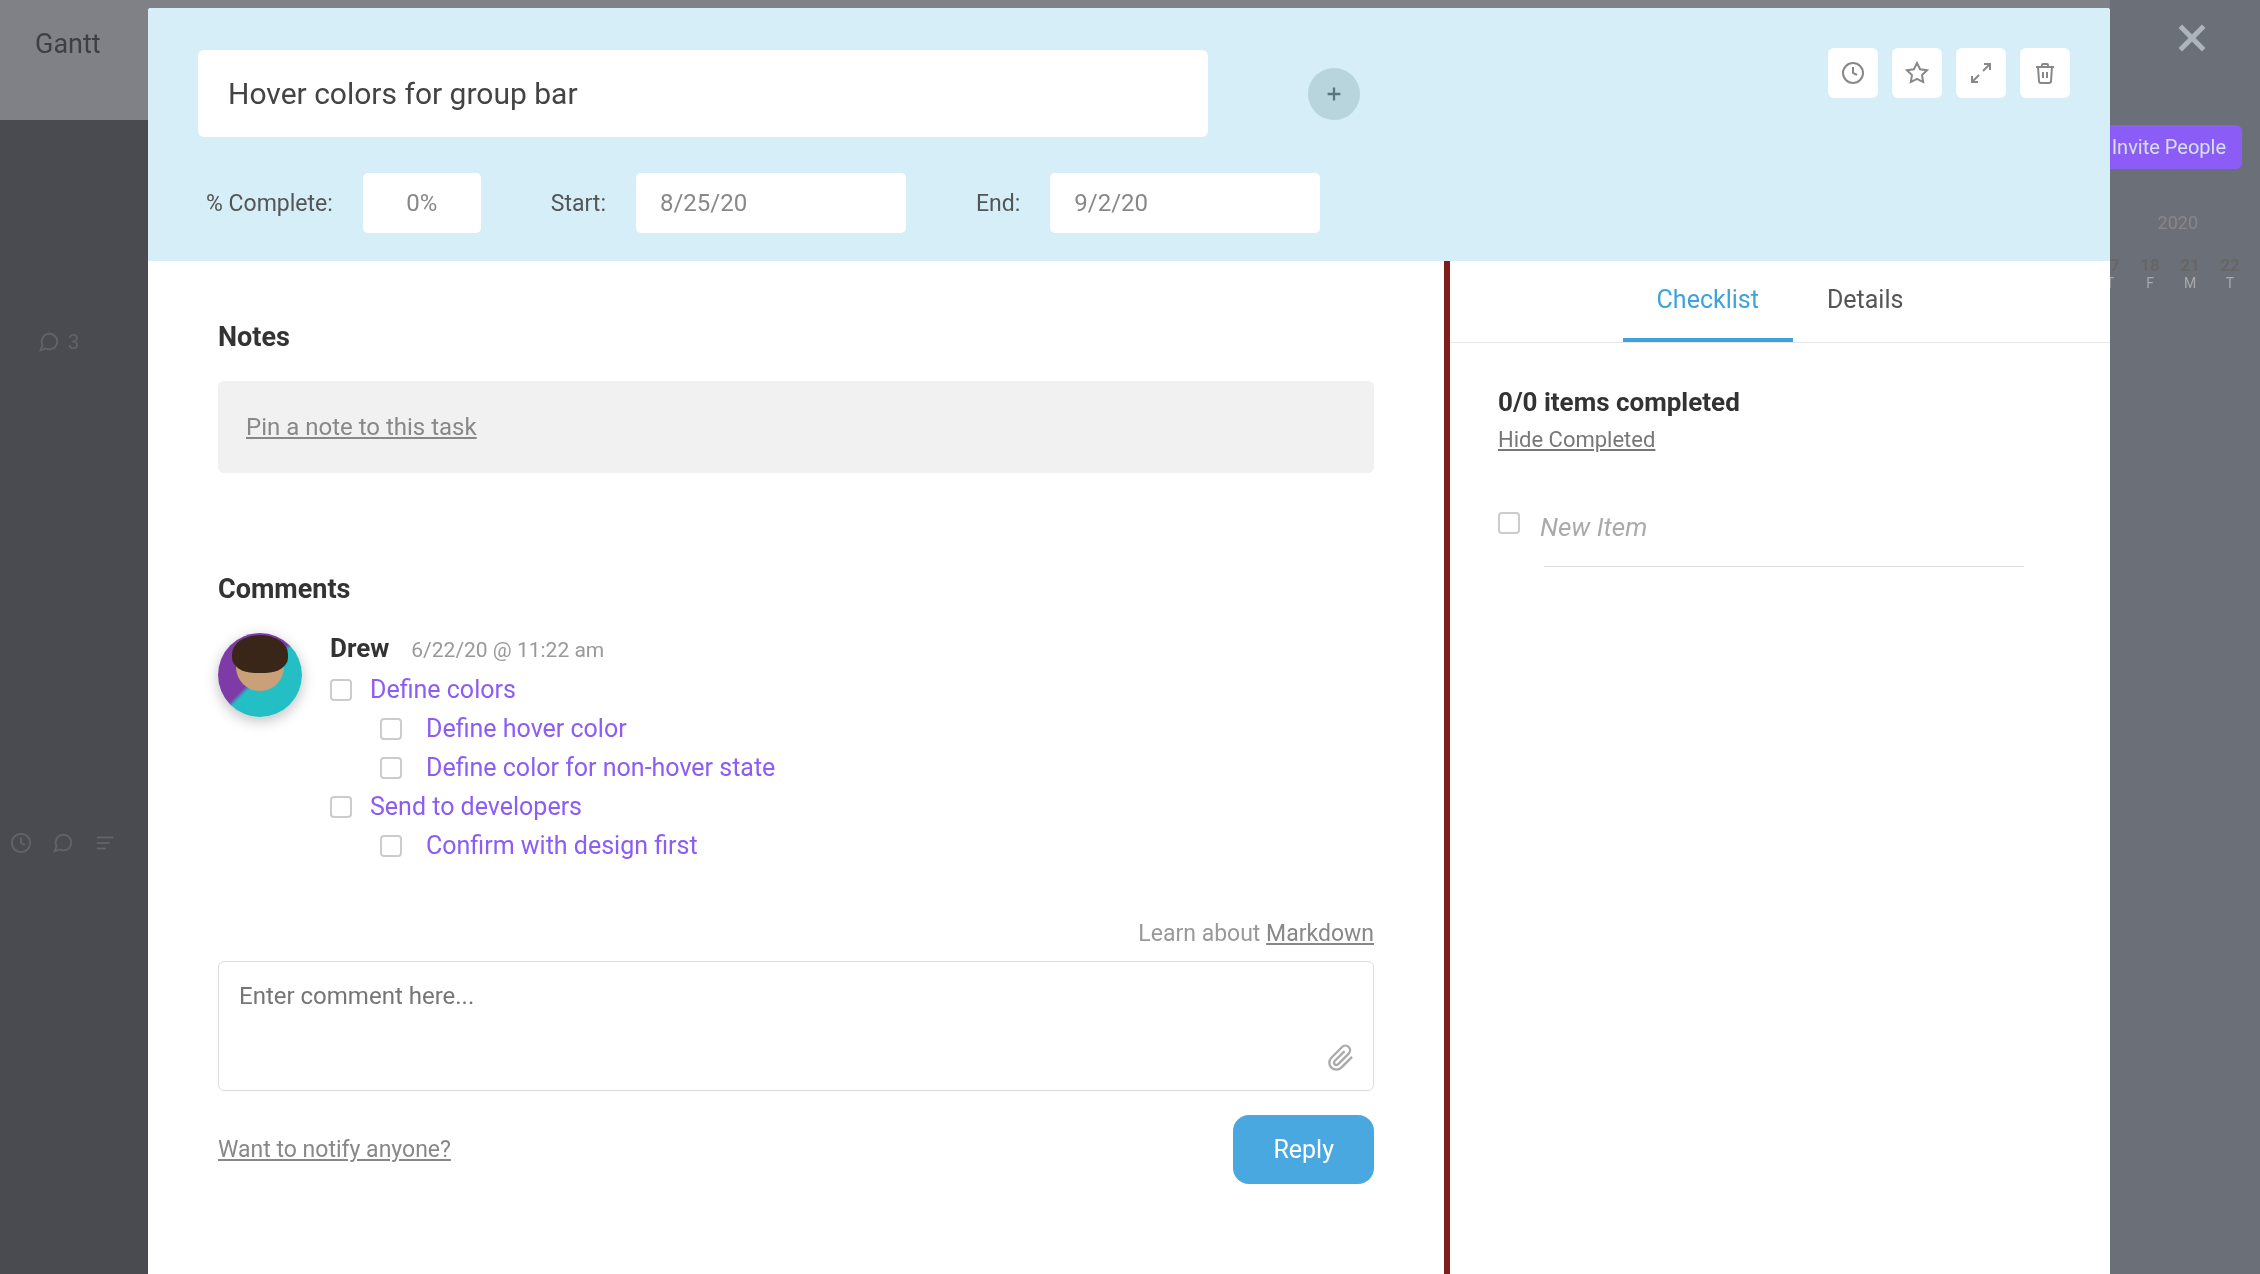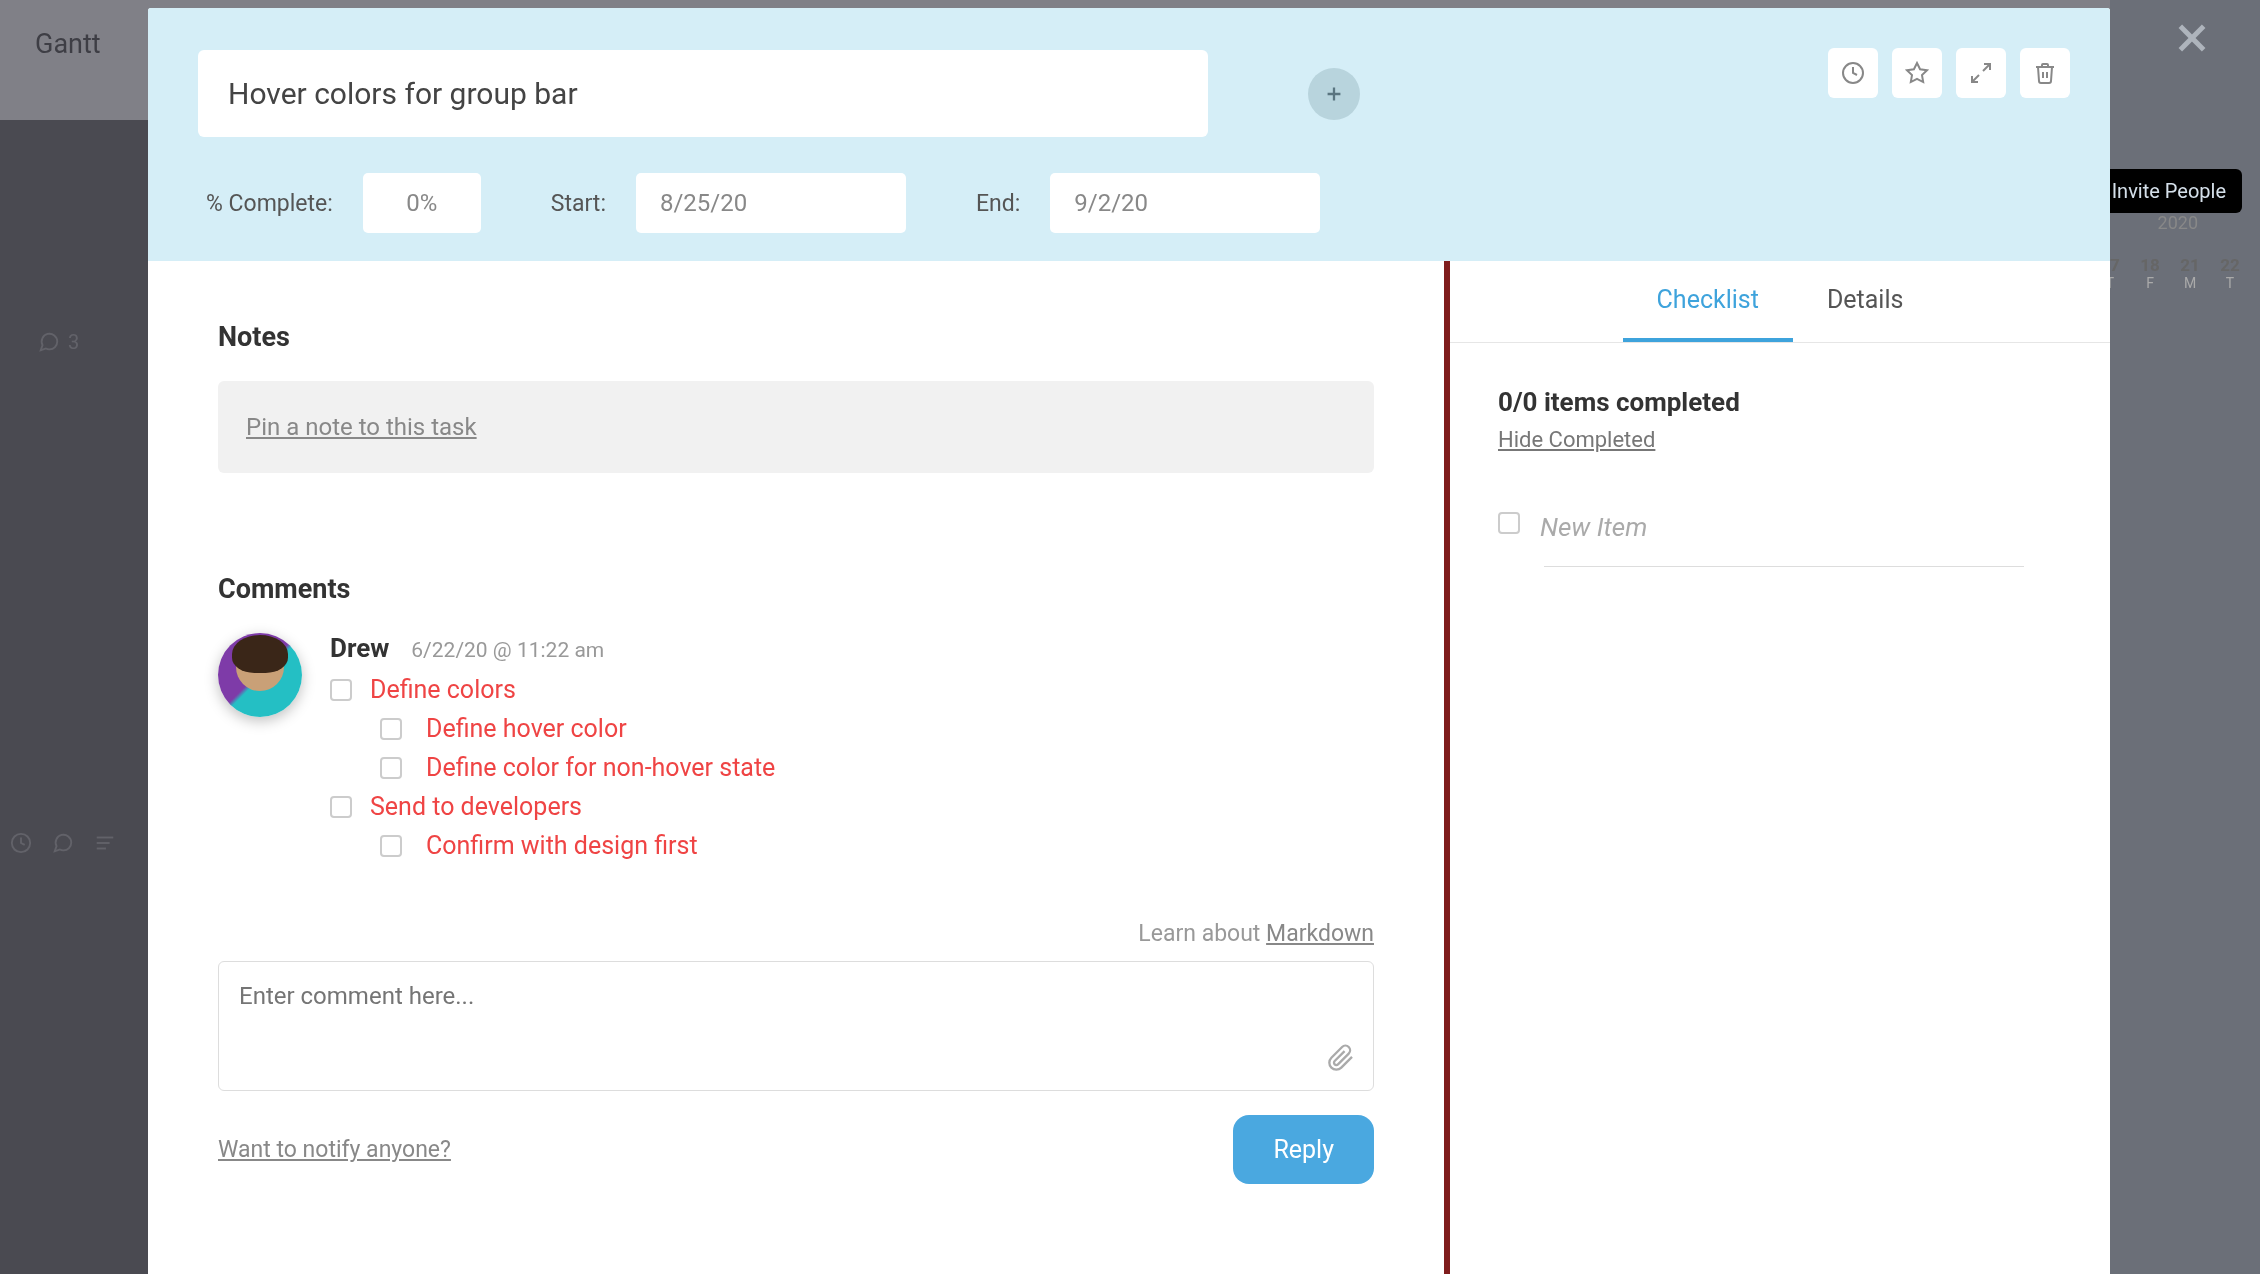--- a/index.html
+++ b/index.html
@@ -65,27 +65,26 @@
   right: 48px;
   z-index: 10;
   color: #aeb4bc;
   cursor: pointer;
 }
 .bg-close svg { width: 40px; height: 40px; stroke-width: 3; }
 .bg-invite {
   position: absolute;
   top: 125px;
   right: 18px;
-  background: #000000;
+  background: #8b5cf6;
   color: #d5e0ea;
   padding: 10px 16px;
   border-radius: 6px;
   font-size: 20px;
   z-index: 6;
-  margin-top: 44px;
 }
 .bg-year {
   position: absolute;
   top: 212px;
   right: 62px;
   font-size: 18px;
   color: #888;
   z-index: 6;
 }
 .bg-dates {
@@ -271,21 +270,21 @@
 .comment-time {
   font-size: 21px;
   color: #999;
 }
 .check-item {
   display: flex;
   align-items: center;
   gap: 18px;
   margin-bottom: 10px;
   font-size: 25px;
-  color: #ef4444;
+  color: #8b5cf6;
 }
 .checkbox {
   width: 22px; height: 22px;
   border: 2px solid #ccc;
   border-radius: 4px;
   flex-shrink: 0;
   cursor: pointer;
 }
 .check-indent { margin-left: 50px; gap: 24px; }
 

